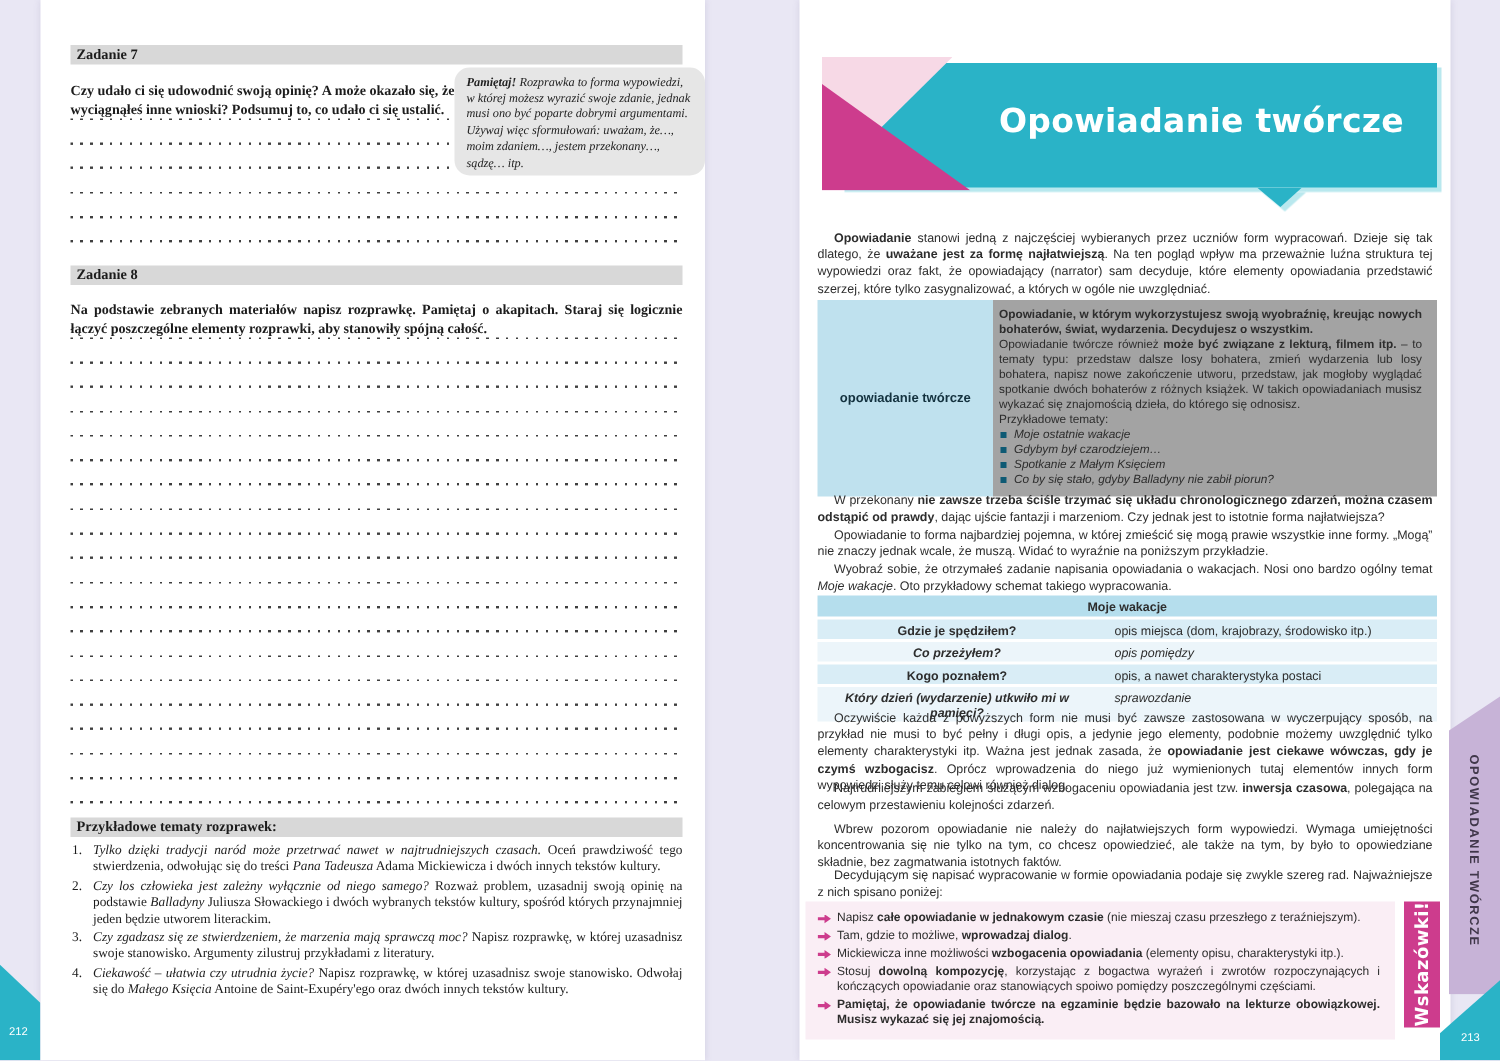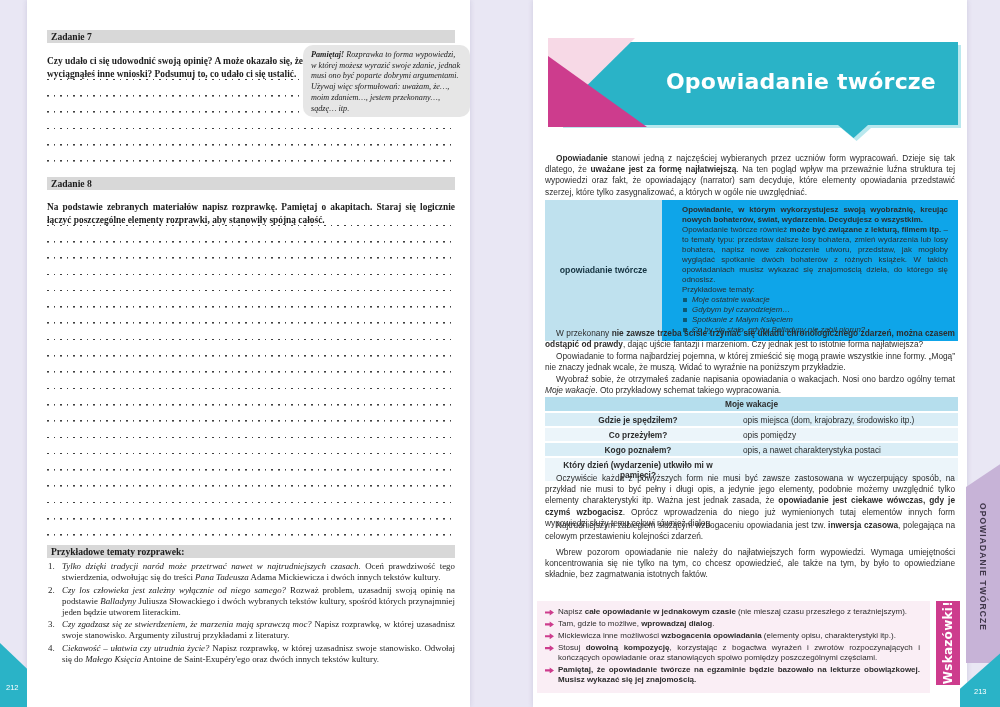--- a/index.html
+++ b/index.html
@@ -53,33 +53,33 @@
   .rp-block{position:absolute;left:12px;width:410px;}
   .para{font-size:8.3px;line-height:1.35;text-align:justify;margin:0;color:#2d2d2d;}
   .ind{text-indent:11px;}
   b{font-weight:bold;}
 
   .defbox{position:absolute;left:12px;top:200px;width:413px;display:flex;}
   .def-label{
     width:117px;background:#bfe1ee;display:flex;align-items:center;justify-content:center;
     text-align:center;font-weight:bold;font-size:8.7px;line-height:1.3;color:#14323f;
   }
-  .def-content{flex:1;background:#0ea5e9;padding:5px 10px 6px 20px;font-size:7.9px;line-height:1.27;}
+  .def-content{flex:1;background:#a3a3a3;padding:5px 10px 6px 4px;font-size:7.9px;line-height:1.27;}
   .def-intro{font-weight:bold;text-align:justify;}
   .def-p{text-align:justify;}
   .ex-item{position:relative;padding-left:10px;font-style:italic;}
   .sq{position:absolute;left:1px;top:3px;width:3.5px;height:3.5px;background:#0e5a74;}
 
   .mtable{position:absolute;left:12px;top:397px;width:413px;font-size:8.3px;}
   .thead{background:#b5deed;font-weight:bold;text-align:center;height:14px;line-height:14px;margin-bottom:2px;}
   .trow{display:flex;margin-bottom:2px;}
   .trow .q{width:186px;font-weight:bold;text-align:center;padding:1.5px 4px;box-sizing:border-box;}
   .trow .a{flex:1;padding:1.5px 4px 1.5px 12px;}
   .row-a{background:#d9edf6;}
-  .row-b{background:#ecf5fa;}
+  .row-b{background:#ecf5fa;font-style:italic;}
 
   .tipsbox{
     position:absolute;left:4px;top:601px;width:393px;background:#faeef5;
     padding:6px 10px 6px 8px;box-sizing:border-box;font-size:8px;line-height:1.3;
   }
   .tip{position:relative;padding-left:13px;text-align:justify;margin-bottom:1.5px;}
   .tip-arrow{
     position:absolute;left:0;top:2.5px;width:9px;height:6px;background:#cd3c8d;
     clip-path:polygon(0 32%,52% 32%,52% 0,100% 50%,52% 100%,52% 68%,0 68%);
   }
@@ -231,30 +231,32 @@
     <div class="trow row-b">
       <div class="q">Co przeżyłem?</div>
       <div class="a">opis pomiędzy</div>
     </div>
     <div class="trow row-a">
       <div class="q">Kogo poznałem?</div>
       <div class="a">opis, a nawet charakterystyka postaci</div>
     </div>
     <div class="trow row-b">
       <div class="q">Który dzień (wydarzenie) utkwiło mi w pamięci?</div>
+      <div class="a">sprawozdanie</div>
     </div>
   </div>
 
   <p class="para ind rp-block" style="top:473px">
     <span>Oczywiście każda z powyższych form nie musi być zawsze zastosowana w wyczerpujący sposób, na przykład nie musi to być pełny i długi opis, a jedynie jego elementy, podobnie możemy uwzględnić tylko elementy charakterystyki itp. Ważna jest jednak zasada, że </span><b>opowiadanie jest ciekawe wówczas, gdy je czymś wzbogacisz</b><span>. Oprócz wprowadzenia do niego już wymienionych tutaj elementów innych form wypowiedzi służy temu celowi również dialog.</span>
   </p>
   <p class="para ind rp-block" style="top:520px">
     <span>Najtrudniejszym zabiegiem służącym wzbogaceniu opowiadania jest tzw. </span><b>inwersja czasowa</b><span>, polegająca na celowym przestawieniu kolejności zdarzeń.</span>
   </p>
   <p class="para ind rp-block" style="top:547px">Wbrew pozorom opowiadanie nie należy do najłatwiejszych form wypowiedzi. Wymaga umiejętności koncentrowania się nie tylko na tym, co chcesz opowiedzieć, ale także na tym, by było to opowiedziane składnie, bez zagmatwania istotnych faktów.</p>
+  <p class="para ind rp-block" style="top:578px">Decydującym się napisać wypracowanie w formie opowiadania podaje się zwykle szereg rad. Najważniejsze z nich spisano poniżej:</p>
 
   <div class="tipsbox">
     <div class="tip">
       <span class="tip-arrow"></span><span>Napisz </span><b>całe opowiadanie w jednakowym czasie</b><span> (nie mieszaj czasu przeszłego z teraźniejszym).</span>
     </div>
     <div class="tip">
       <span class="tip-arrow"></span><span>Tam, gdzie to możliwe, </span><b>wprowadzaj dialog</b><span>.</span>
     </div>
     <div class="tip">
       <span class="tip-arrow"></span><span>Mickiewicza inne możliwości </span><b>wzbogacenia opowiadania</b><span> (elementy opisu, charakterystyki itp.).</span>

